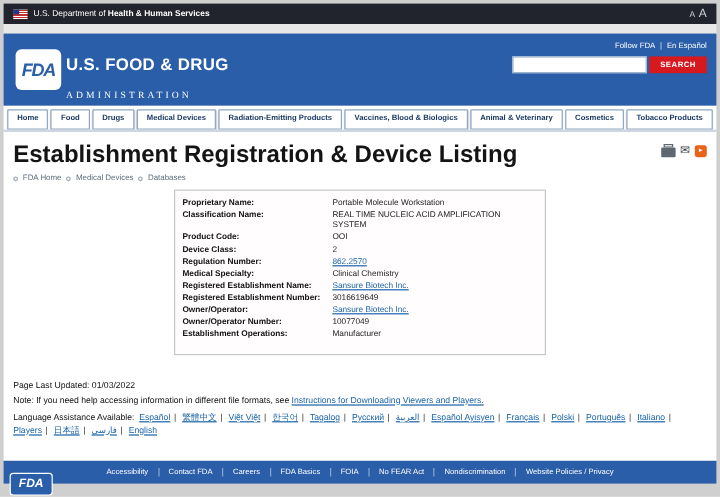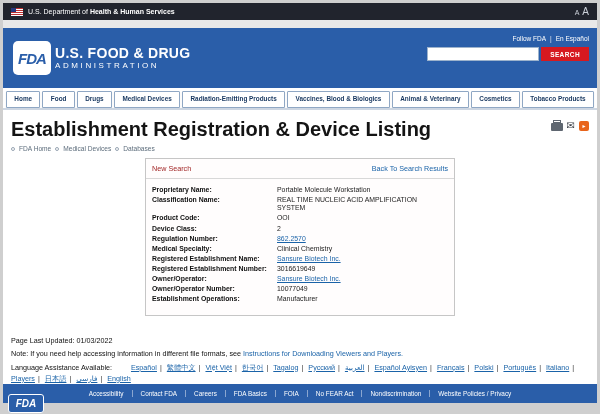--- a/index.html
+++ b/index.html
@@ -19,21 +19,21 @@
 
   .header-gap { height:8px; background:#e8e8e8; }
 
   
   .fda-header { height:60px; background:var(--header-blue,#2a5ea9); position:relative; color:#fff; }
   .logo-box { position:absolute; left:10px; top:13px; width:38px; height:34px; background:#fff; border-radius:5px;
     display:flex; align-items:center; justify-content:center; cursor:pointer; }
   .logo-box span { color:var(--header-blue,#2a5ea9); font-weight:bold; font-style:italic; font-size:15px; letter-spacing:-1px; }
   .brand { position:absolute; left:52px; top:17px; }
   .brand-1 { font-size:14px; font-weight:bold; letter-spacing:.3px; }
-  .brand-2 { font-size:8px; letter-spacing:2.6px; margin-top:0; }
+  .brand-2 { font-size:8px; letter-spacing:2.6px; margin-top:14px;font-family:Liberation Serif, serif; }
   .header-right { position:absolute; right:8px; top:7px; text-align:right; }
   .follow-row { font-size:6.5px; }
   .follow-row a { color:#fff; text-decoration:none; cursor:pointer; }
   .pipe::before { content:"|"; margin:0 4px; opacity:.85; }
   .search-row { margin-top:5px; display:flex; }
   .search-input { width:112px; height:14px; border:1px solid #9db3cc; font-size:7px; padding:0 3px; background:#fff; }
   .search-btn { height:14px; margin-left:2px; background:var(--search-red,#d6191f); color:#fff; border:none;
     font-size:6.5px; font-weight:bold; padding:0 9px; letter-spacing:.4px; cursor:pointer; }
 
   
@@ -64,23 +64,23 @@
   .back-link { color:var(--link-blue,#1a63a8); font-size:7.2px; text-decoration:none; cursor:pointer; }
   .dtable { padding:5px 6px 9px; }
   .drow { display:flex; margin:1.5px 0; font-size:6.9px; line-height:1.25; }
   .dlabel { width:125px; flex:0 0 auto; font-weight:bold; color:#101010; padding-right:8px; }
   .dvalue { flex:1; color:#1c1c1c; max-width:158px; }
   .dvalue.link { color:var(--link-blue,#1a63a8); text-decoration:underline; cursor:pointer; }
 
   
   .updated { font-size:7.2px; color:#101010; margin-top:20px; }
   .note { font-size:7.2px; color:#101010; margin-top:4px; }
-  .note a { color:var(--link-blue,#1a63a8); cursor:pointer; }
+  .note a { color:var(--link-blue,#1a63a8); text-decoration:underline; cursor:pointer; }
   .langs { font-size:7.2px; color:#101010; margin-top:4px; line-height:1.55; width:575px; }
-  .lang-label { margin-right:17px; }
+  .lang-label { margin-right:2px; }
   .langs a { color:var(--link-blue,#1a63a8); text-decoration:underline; cursor:pointer; white-space:nowrap;text-align:center; }
   .langs a::after { content:"|"; display:inline-block; margin:0 3px; color:#333; }
   .langs a:last-of-type::after { content:""; margin:0; }
 
   
   .footer-area { position:relative; height:30px; }
   .footer-bar { height:19px; background:var(--header-blue,#2a5ea9); display:flex; align-items:center; justify-content:center; }
   .footer-bar a { color:#fff; font-size:6.4px; text-decoration:none; padding:0 8px; border-right:1px solid rgba(255,255,255,.45);
     white-space:nowrap; cursor:pointer; }
   .footer-bar a:last-child { border-right:none; }
@@ -150,24 +150,20 @@
     <div class="breadcrumb">
       <span class="crumb-dot"></span>
       <a class="crumb">FDA Home</a>
       <span class="crumb-dot"></span>
       <a class="crumb">Medical Devices</a>
       <span class="crumb-dot"></span>
       <a class="crumb">Databases</a>
     </div>
 
     <div class="result-box">
-      <div class="box-head">
-        <a class="new-search">New Search</a>
-        <a class="back-link">Back To Search Results</a>
-      </div>
       <div class="dtable">
         <div class="drow">
           <div class="dlabel">Proprietary Name:</div>
           <div class="dvalue">Portable Molecule Workstation</div>
         </div>
         <div class="drow">
           <div class="dlabel">Classification Name:</div>
           <div class="dvalue">REAL TIME NUCLEIC ACID AMPLIFICATION SYSTEM</div>
         </div>
         <div class="drow">

